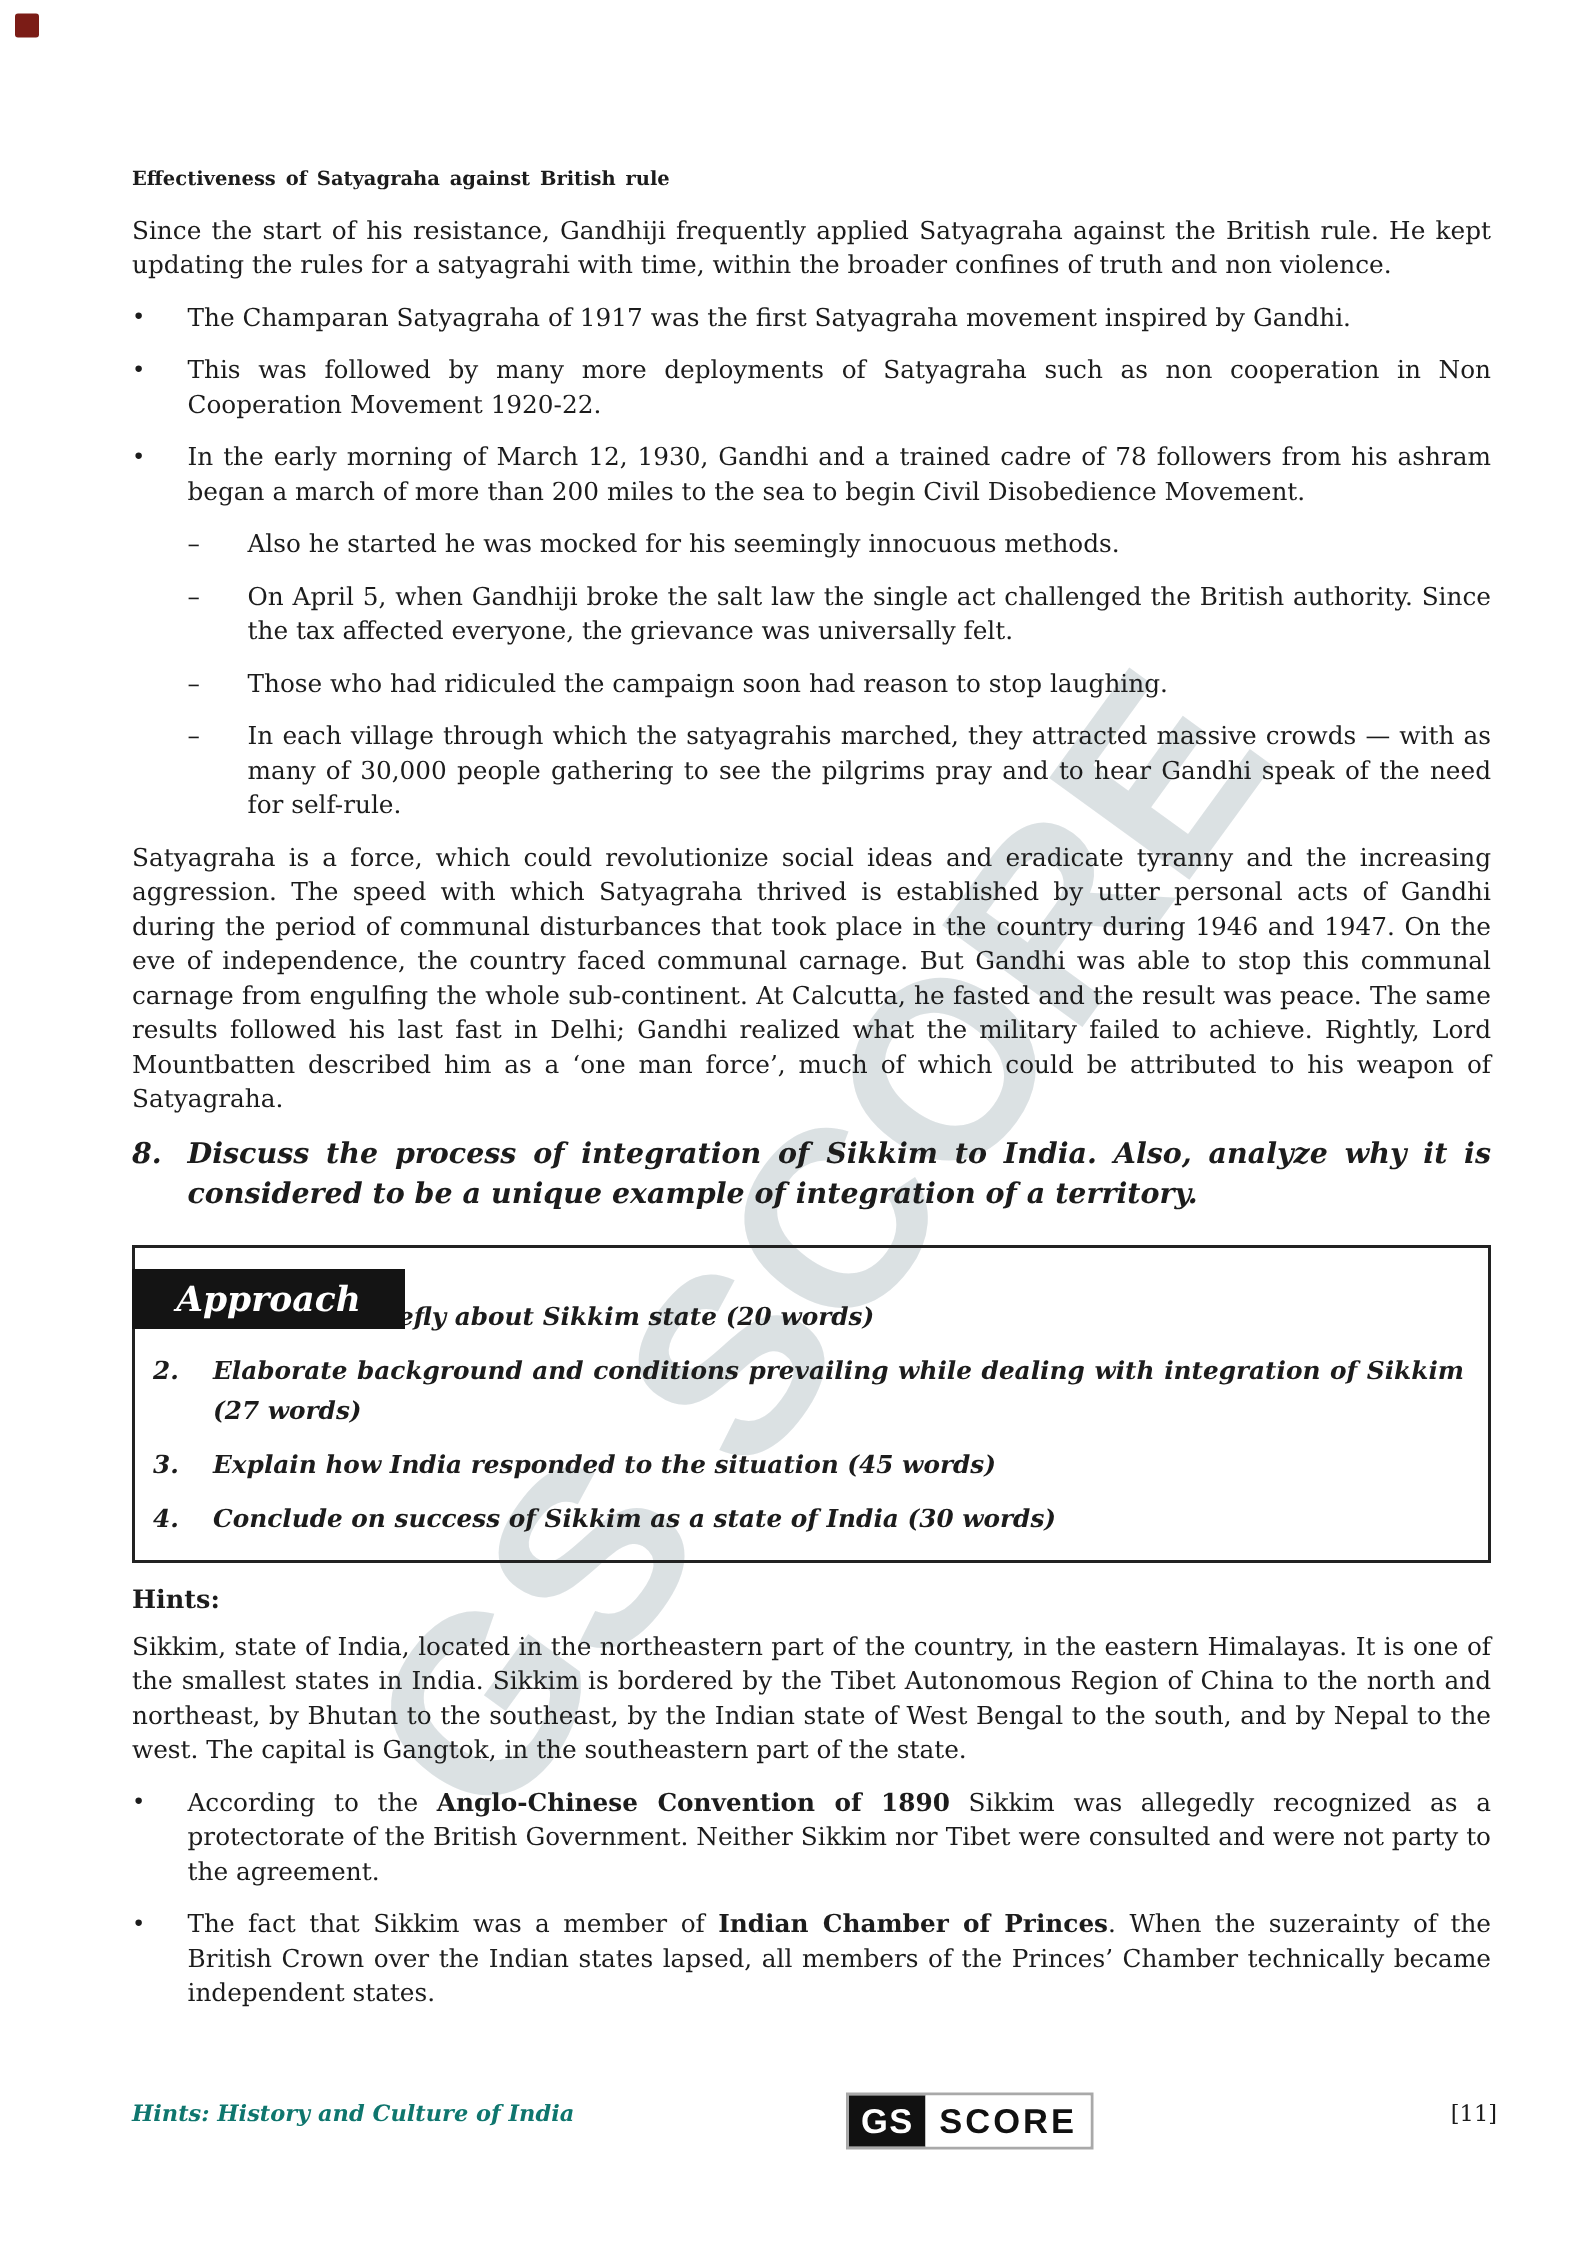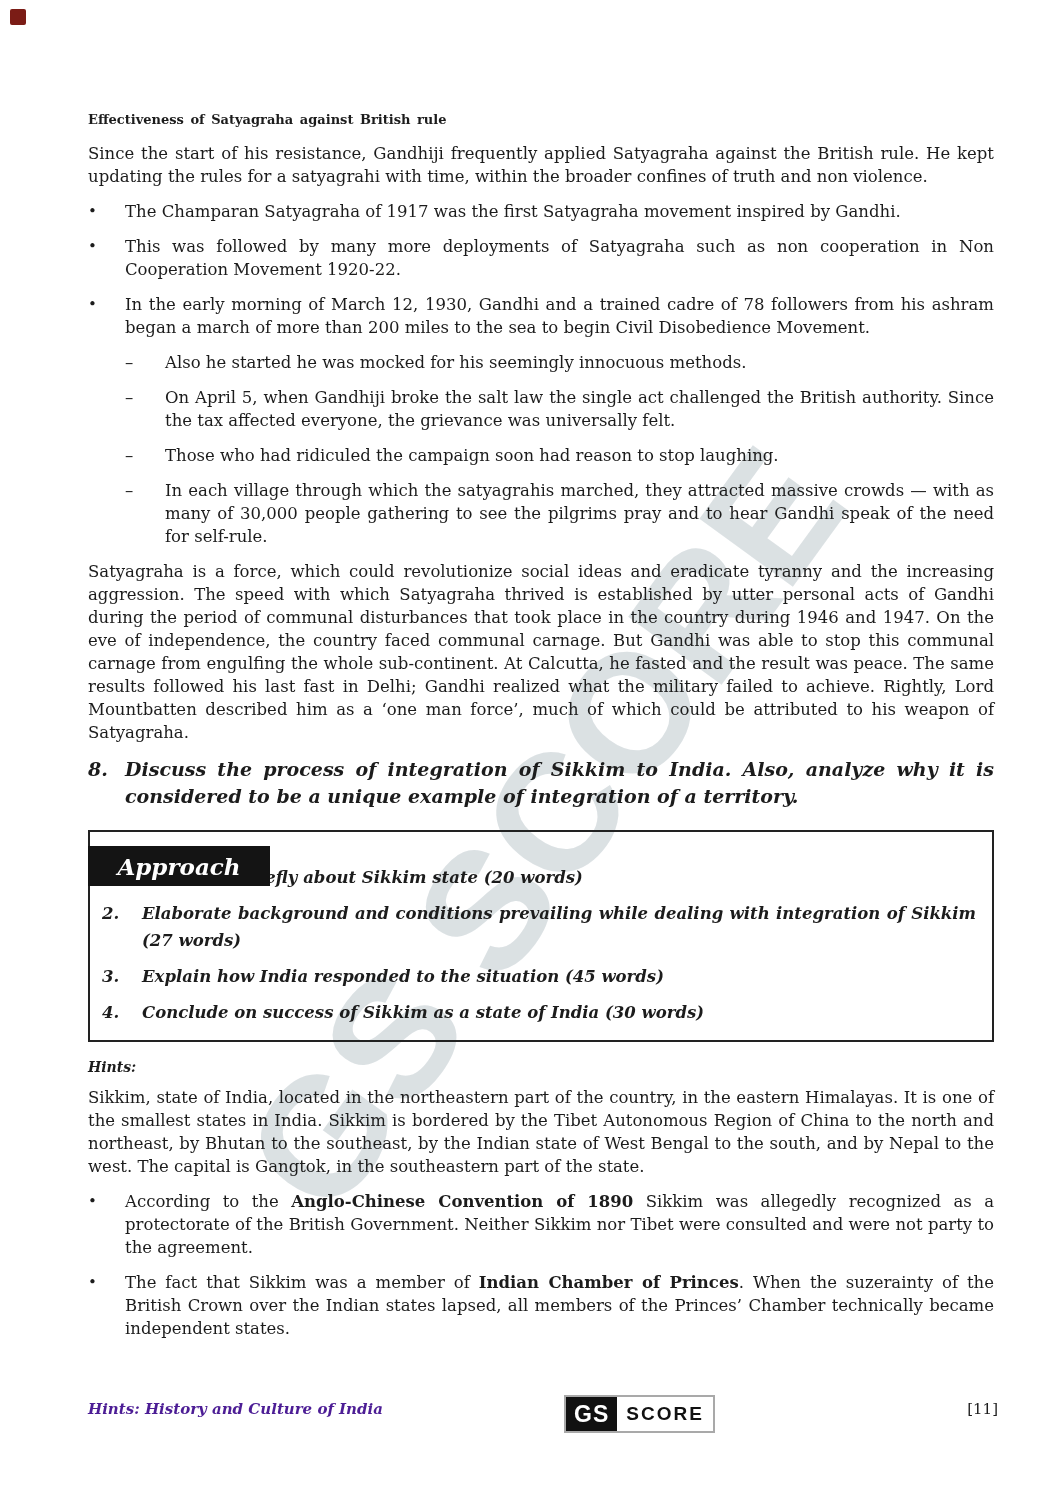--- a/index.html
+++ b/index.html
@@ -65,42 +65,42 @@
   }
   .approach-item{display:flex;margin-bottom:9px;}
   .approach-item .anum{
     flex:0 0 40px;font-weight:bold;font-style:italic;font-size:16.5px;line-height:27px;
   }
   .approach-item .atext{
     flex:1;font-weight:bold;font-style:italic;font-size:16.5px;line-height:27px;
     text-align:justify;
   }
   .hints-heading{
-    font-weight:bold;font-style:italic;font-size:14px;line-height:22px;margin:0 0 8px 0;
+    font-weight:bold;font-size:17px;line-height:22px;margin:0 0 8px 0;
   }
   .bg-heading{margin-bottom:10px;}
   .footer{
     position:absolute;left:0;top:1395px;width:1058px;height:40px;z-index:1;
   }
   .footer-left{
     position:absolute;left:88px;top:5px;
-    font-weight:bold;font-style:italic;font-size:15px;color:#4c1d95;
+    font-weight:bold;font-style:italic;font-size:15px;color:#0f766e;
   }
   .footer-logo{
     position:absolute;left:564px;top:0px;height:34px;
     display:flex;align-items:stretch;border:2px solid #a9a9a9;background:#ffffff;
     font-family:"Liberation Sans", sans-serif;font-weight:bold;
   }
   .logo-gs{
     background:#111111;color:#ffffff;display:flex;align-items:center;
     padding:0 8px;font-size:23px;letter-spacing:1px;
   }
   .logo-score{
     background:#ffffff;color:#111111;display:flex;align-items:center;
-    padding:0 9px;font-size:19px;letter-spacing:2px;
+    padding:0 9px;font-size:23px;letter-spacing:2px;
   }
   .footer-page{
     position:absolute;right:60px;top:5px;font-size:15px;color:#1c1c1c;
   }
   .inline-bold{font-weight:bold;}
 </style>
 </head>
 <body>
 
 <div class="page">

